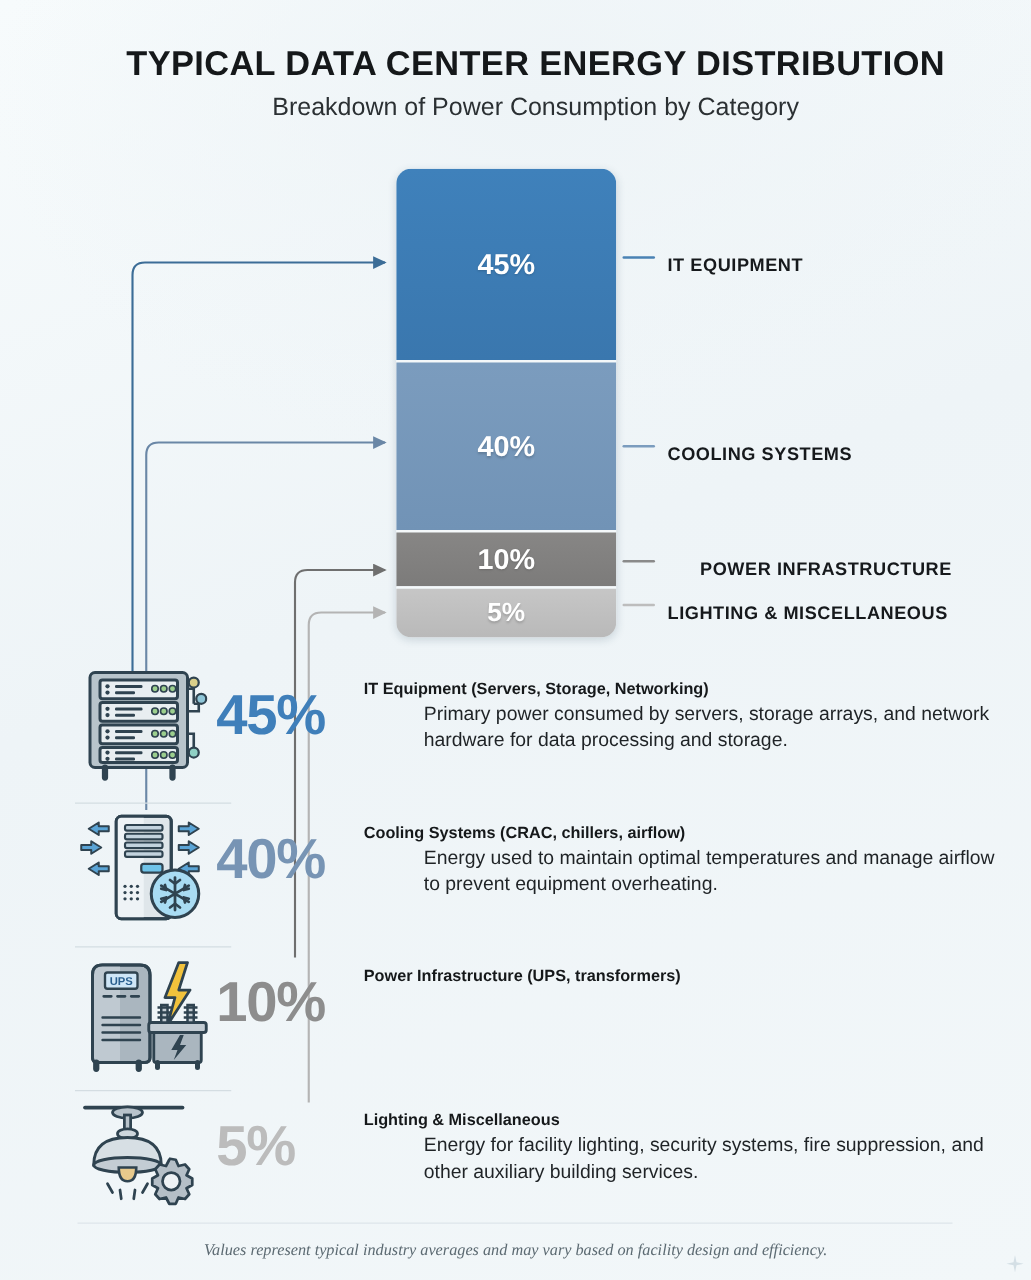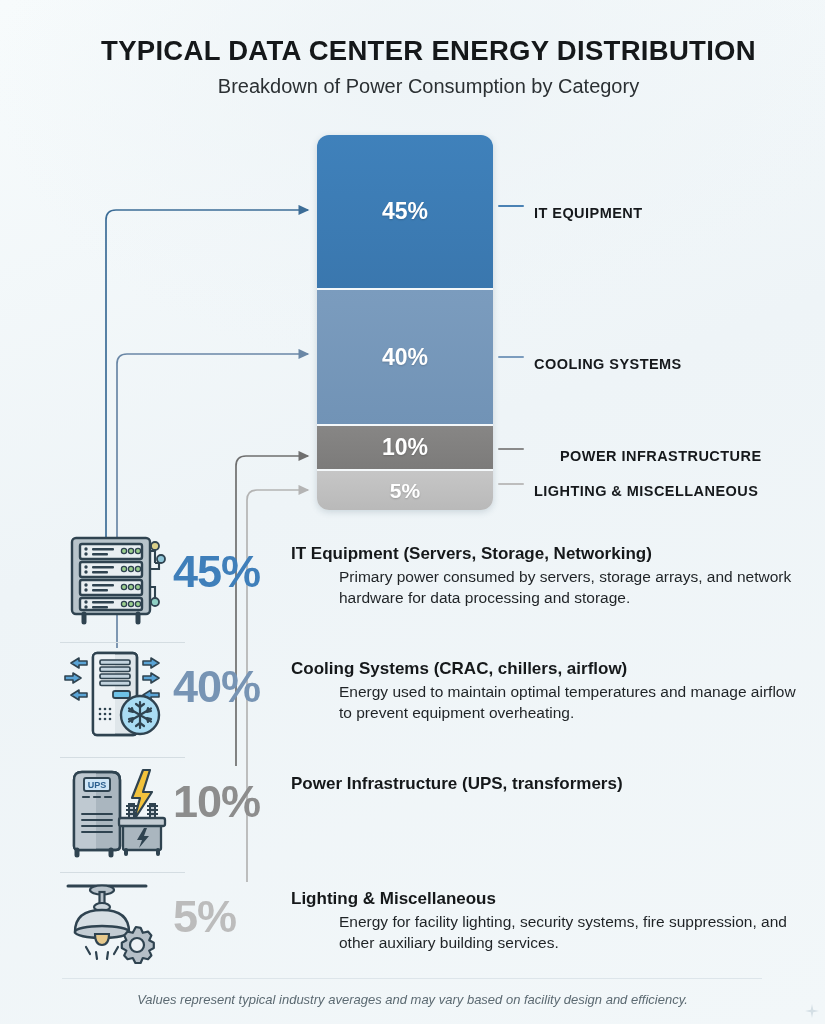--- a/index.html
+++ b/index.html
@@ -69,30 +69,30 @@
   .pct{
     width:118px;min-width:118px;text-align:left;
     font-size:45px;font-weight:700;line-height:1;
     padding-top:22px;letter-spacing:-1px;
   }
   .pct-45{color:#3f7fba;}
   .pct-40{color:#7794b4;}
   .pct-10{color:#8d8d8d;}
   .pct-5{color:#bcbcbc;}
   .ltext{padding-top:16px;padding-right:28px;}
-  .lhead{font-size:17px;font-weight:700;color:#15181a;line-height:1.25;margin-bottom:3px;}
+  .lhead{font-size:13px;font-weight:700;color:#15181a;line-height:1.25;margin-bottom:3px;}
   .ldesc{font-size:15.5px;font-weight:400;color:#1f2326;line-height:1.33;margin-left:48px;}
   .divider{
     position:absolute;left:60px;top:0;width:125px;height:1px;background:#d4dde2;
   }
 
   
   .footer{
     position:absolute;left:0;top:992px;width:825px;text-align:center;
-    font-size:13px;font-style:italic;color:#5c6a72;
+    font-size:13px;font-style:italic;color:#5c6a72;font-family:Liberation Serif, serif;
   }
   .footline{position:absolute;left:62px;top:978px;width:700px;height:1px;background:#dde5ea;}
 
   .corner{position:absolute;right:6px;bottom:6px;width:14px;height:14px;opacity:.35;}
 </style>
 </head>
 <body>
 
 <div class="canvas">
 

